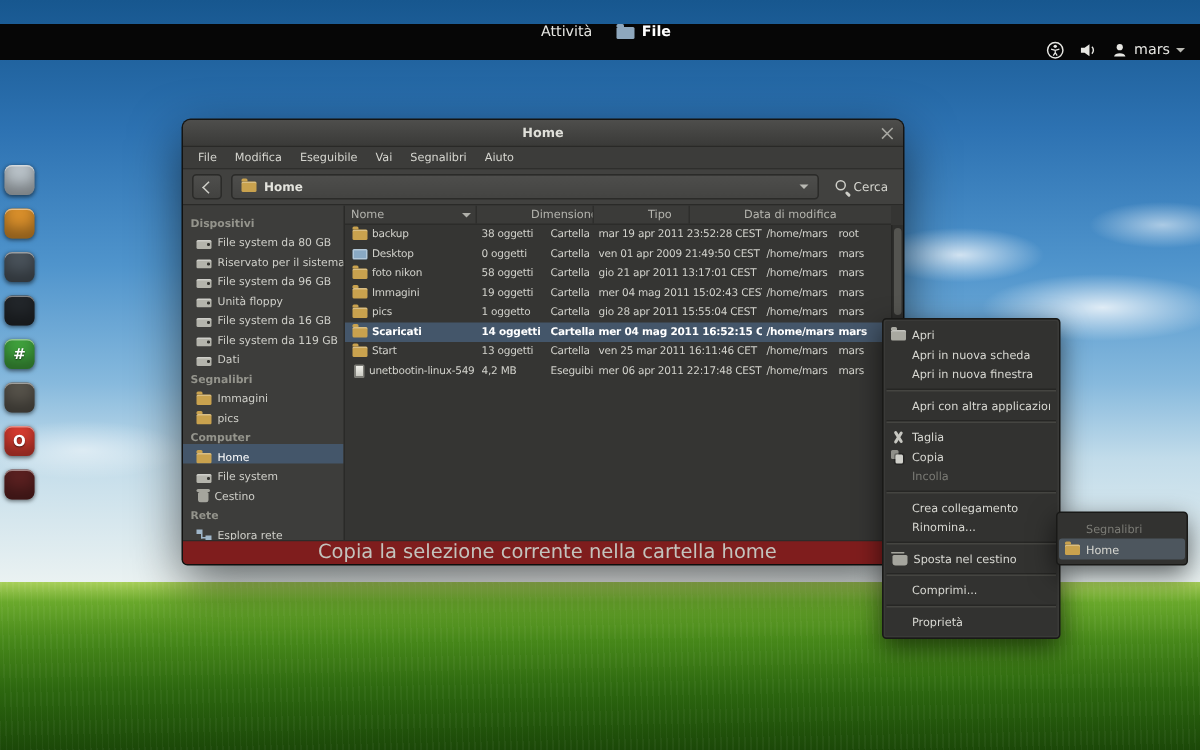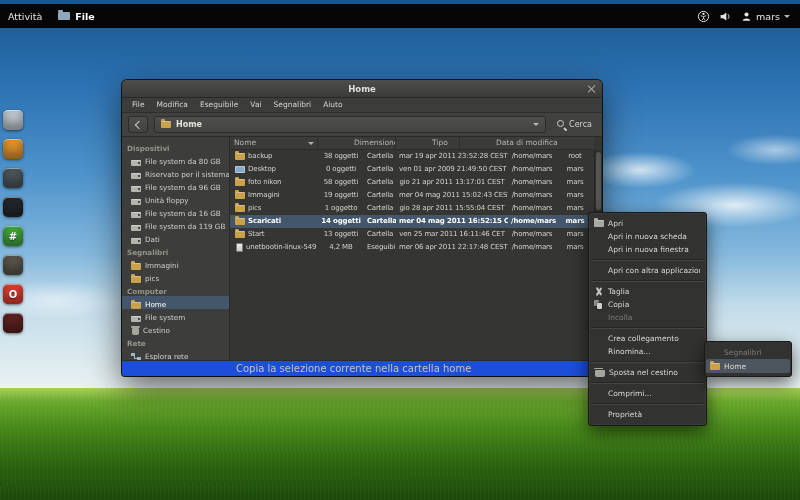--- a/index.html
+++ b/index.html
@@ -16,22 +16,22 @@
       radial-gradient(ellipse 320px 55px at 400px 385px, rgba(255,255,255,.6), transparent 80%),
       linear-gradient(#17578f 0%, #2d72b2 22%, #4f94cc 45%, #86b9dd 65%, #c2dcea 78%, #ecf3f2 100%);
   }
   .grass { position:absolute; left:0; top:388px; width:800px; height:112px;
     background:
       repeating-linear-gradient(88deg, rgba(255,255,255,.04) 0 1px, transparent 1px 4px),
       linear-gradient(#a8cf5a 0%, #6aa92c 12%, #47881a 35%, #2c660f 65%, #1b4808 100%);
   }
 
   
-  .topbar { position:absolute; left:0; top:4px; width:800px; height:24px; background:#060606;
-    color:#e6e6e2; display:flex; align-items:center; font-size:9.5px; z-index:50; }
+  .topbar { position:absolute; left:0; top:16px; width:800px; height:24px; background:#060606;
+    color:#e6e6e2; display:flex; align-items:center; font-size:9.5px; z-index:50;flex-direction:column; }
   .tb-left { display:flex; align-items:center; gap:16px; padding-left:8px; }
   .activities { cursor:default; }
   .appmenu { display:flex; align-items:center; gap:5px; font-weight:bold; color:#fff; }
   .app-ic { position:relative; width:12px; height:8px; background:#8ea7bd; border-radius:1px; display:inline-block; }
   .app-ic::before { content:""; position:absolute; top:-2px; left:0; width:5px; height:2px; background:#8ea7bd; border-radius:1px 1px 0 0; }
   .tb-clock { position:absolute; left:0; right:0; text-align:center; pointer-events:none; }
   .tb-right { margin-left:auto; display:flex; align-items:center; gap:9px; padding-right:10px; }
   .userbox { display:flex; align-items:center; gap:4px; }
   .caret { width:0; height:0; border:3.5px solid transparent; border-top-color:#b9b9b3; margin-top:3px; }
 
@@ -76,31 +76,31 @@
     font-size:7.2px; color:#cfcfc9; white-space:nowrap; overflow:hidden; }
   .side-row.header { font-weight:bold; color:#94948c; padding-left:5px; font-size:7.2px; }
   .side-row.selected { background:var(--selection-color,#44566a); color:#fff; }
 
   .listarea { flex:1; background:#353533; position:relative; overflow:hidden; padding-right:8px; }
   .listhead,.lrow { display:grid; grid-template-columns:88px 46px 32px 112px 48px 1fr; }
   .listhead { height:13px; background:#3b3b39; border-bottom:1px solid #2c2c2a;gap:32px; }
   .colh { font-size:7.5px; color:#b5b5af; line-height:12px; padding:0 4px; border-right:1px solid #2e2e2c;
     white-space:nowrap; overflow:hidden; position:relative; }
   .colh.sorted::after { content:""; position:absolute; right:3px; top:5px; border:3px solid transparent; border-top-color:#b0b0aa; }
-  .lrow { height:13px;text-align:center; }
+  .lrow { height:13px; }
   .lrow.selected { background:var(--selection-color,#44566a); }
   .lrow.selected .c { color:#fff;font-weight:bold; }
   .c { font-size:7px; letter-spacing:-0.15px; color:#d2d2cc; line-height:13px; padding:0 3px;
     white-space:nowrap; overflow:hidden; }
   .c.name { display:flex; align-items:center; gap:3px; padding-left:5px; }
   .vscroll { position:absolute; right:0; top:13px; bottom:0; width:8px; background:#2e2e2c; border-left:1px solid #262624; }
   .vthumb { position:absolute; left:1px; right:1px; top:2px; height:58px; background:#545450; border-radius:3px; }
 
-  .statusbar { height:16px; background:#1d4ed8; border-top:1px solid #2c2c2a; border-radius:0 0 3px 3px;
-    font-size:10px; color:#c3c3bd; line-height:15px; padding-left:114px; white-space:nowrap; overflow:hidden; }
+  .statusbar { height:16px; background:#7f1d1d; border-top:1px solid #2c2c2a; border-radius:0 0 3px 3px;
+    font-size:13px; color:#c3c3bd; line-height:15px; padding-left:90px; white-space:nowrap; overflow:hidden; }
 
   
   .ctxmenu { position:absolute; left:588px; top:212px; width:119px; z-index:60;
     background:#323230; border:1px solid #191917; border-radius:3px; padding:4px 1px;
     box-shadow:0 6px 18px rgba(0,0,0,.6), inset 0 0 0 1px rgba(255,255,255,.04); }
   .mi { height:13px; display:flex; align-items:center; gap:4px; padding:0 5px 0 4px;
     font-size:7.5px; color:#d8d8d2; white-space:nowrap; overflow:hidden; }
   .mi .mic { width:10px; }
   .milabel { overflow:hidden; white-space:nowrap; }
   .mi.highlighted { background:var(--menu-highlight-color,#4d565e); border-radius:2px; }

